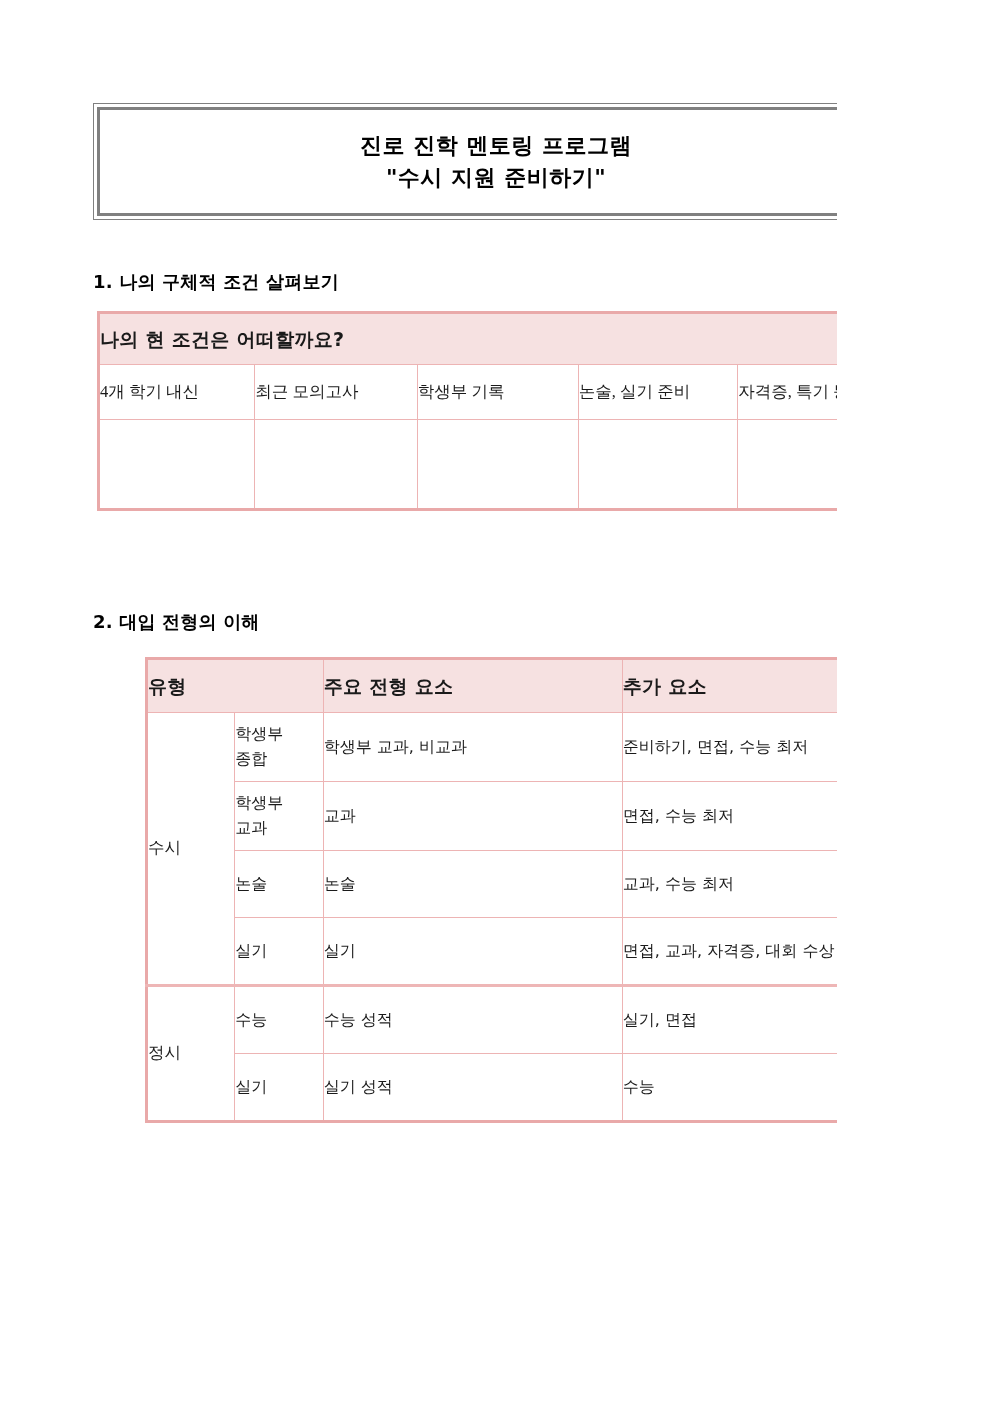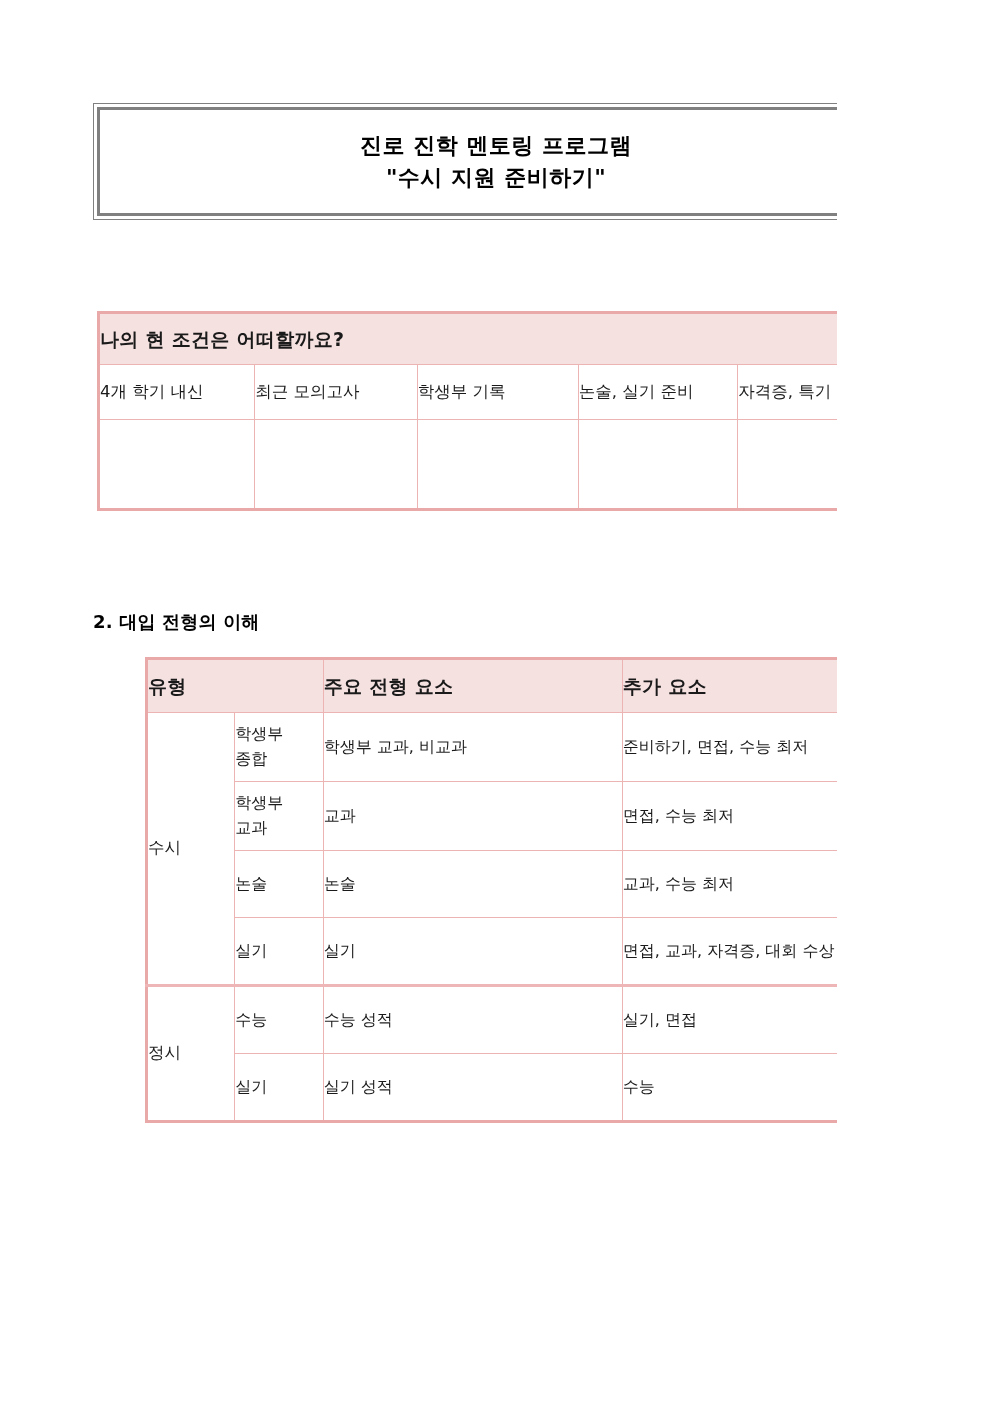--- a/index.html
+++ b/index.html
@@ -96,21 +96,21 @@
     letter-spacing: 0.3px;
   }
 
   
   #table-condition {
     left: 97px;
     top: 311px;
     width: 797px;
   }
   #table-condition .r-title { height: 52px; }
-  #table-condition .r-colhead td { height: 54px; font-size: 16.5px; }
+  #table-condition .r-colhead td { height: 54px; font-size: 16.5px; font-family: Liberation Serif, serif; }
   #table-condition .r-blank td { height: 88px; }
 
   
   #table-admission {
     left: 97px;
     top: 657px;
     width: 797px;
     margin-left: 48px;
   }
   #table-admission .r-head td { height: 52px; }
@@ -133,20 +133,21 @@
 
 <div class="page">
 
   <div class="title-box">
     <div class="title-box-inner">
       <div class="title-line">진로 진학 멘토링 프로그램</div>
       <div class="title-line">"수시 지원 준비하기"</div>
     </div>
   </div>
 
+  <div class="section-heading" id="heading-1">1. 나의 구체적 조건 살펴보기</div>
 
   <table class="doc-table" id="table-condition">
     <colgroup>
       <col style="width:101px">
       <col style="width:105px">
       <col style="width:104px">
       <col style="width:103px">
       <col style="width:100px">
     </colgroup>
     <tbody>

